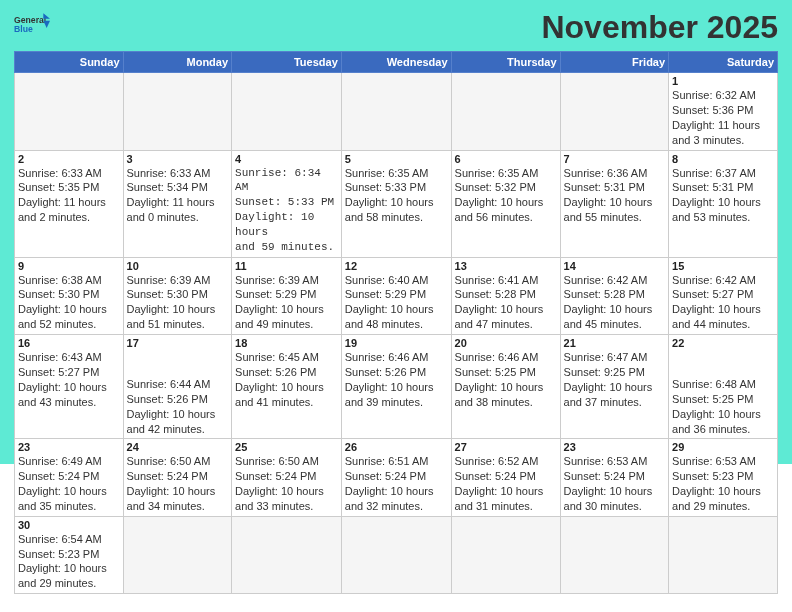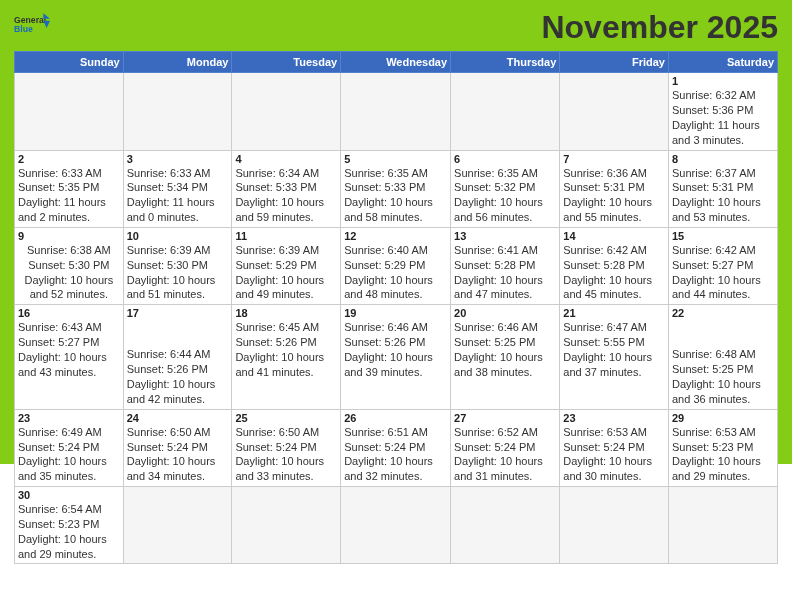--- a/index.html
+++ b/index.html
@@ -6,21 +6,21 @@
     body {
       width: 792px;
       height: 612px;
       font-family: Arial, sans-serif;
       background: #fff;
       overflow: hidden;
     }
     .page {
       width: 792px;
       height: 464px;
-      background: #84cc16;
+      background: #5eead4;
       padding: 10px 14px 10px 14px;
     }
     .header {
       display: flex;
       justify-content: space-between;
       align-items: flex-start;
       margin-bottom: 6px;
     }
     .logo {
       display: flex;
@@ -144,21 +144,21 @@
           </td>
           <td>
             <span class="day-num">3</span>
             <div class="day-info" style="white-space: pre-line;">Sunrise: 6:33 AM
 Sunset: 5:34 PM
 Daylight: 11 hours
 and 0 minutes.</div>
           </td>
           <td>
             <span class="day-num">4</span>
-            <div class="day-info" style="white-space: pre-line;">Sunrise: 6:34 AM
+            <div class="day-info" style="white-space: pre-line; font-family: Liberation Mono, monospace;">Sunrise: 6:34 AM
 Sunset: 5:33 PM
 Daylight: 10 hours
 and 59 minutes.</div>
           </td>
           <td>
             <span class="day-num">5</span>
             <div class="day-info" style="white-space: pre-line;">Sunrise: 6:35 AM
 Sunset: 5:33 PM
 Daylight: 10 hours
 and 58 minutes.</div>
@@ -181,21 +181,21 @@
             <span class="day-num">8</span>
             <div class="day-info" style="white-space: pre-line;">Sunrise: 6:37 AM
 Sunset: 5:31 PM
 Daylight: 10 hours
 and 53 minutes.</div>
           </td>
         </tr>
         <tr>
           <td>
             <span class="day-num">9</span>
-            <div class="day-info" style="white-space: pre-line; text-align: center;">Sunrise: 6:38 AM
+            <div class="day-info" style="white-space: pre-line;">Sunrise: 6:38 AM
 Sunset: 5:30 PM
 Daylight: 10 hours
 and 52 minutes.</div>
           </td>
           <td>
             <span class="day-num">10</span>
             <div class="day-info" style="white-space: pre-line;">Sunrise: 6:39 AM
 Sunset: 5:30 PM
 Daylight: 10 hours
 and 51 minutes.</div>
@@ -268,21 +268,21 @@
           <td>
             <span class="day-num">20</span>
             <div class="day-info" style="white-space: pre-line;">Sunrise: 6:46 AM
 Sunset: 5:25 PM
 Daylight: 10 hours
 and 38 minutes.</div>
           </td>
           <td>
             <span class="day-num">21</span>
             <div class="day-info" style="white-space: pre-line;">Sunrise: 6:47 AM
-Sunset: 5:55 PM
+Sunset: 9:25 PM
 Daylight: 10 hours
 and 37 minutes.</div>
           </td>
           <td>
             <span class="day-num">22</span>
             <div class="day-info" style="white-space: pre-line; margin-top: 28px;">Sunrise: 6:48 AM
 Sunset: 5:25 PM
 Daylight: 10 hours
 and 36 minutes.</div>
           </td>

